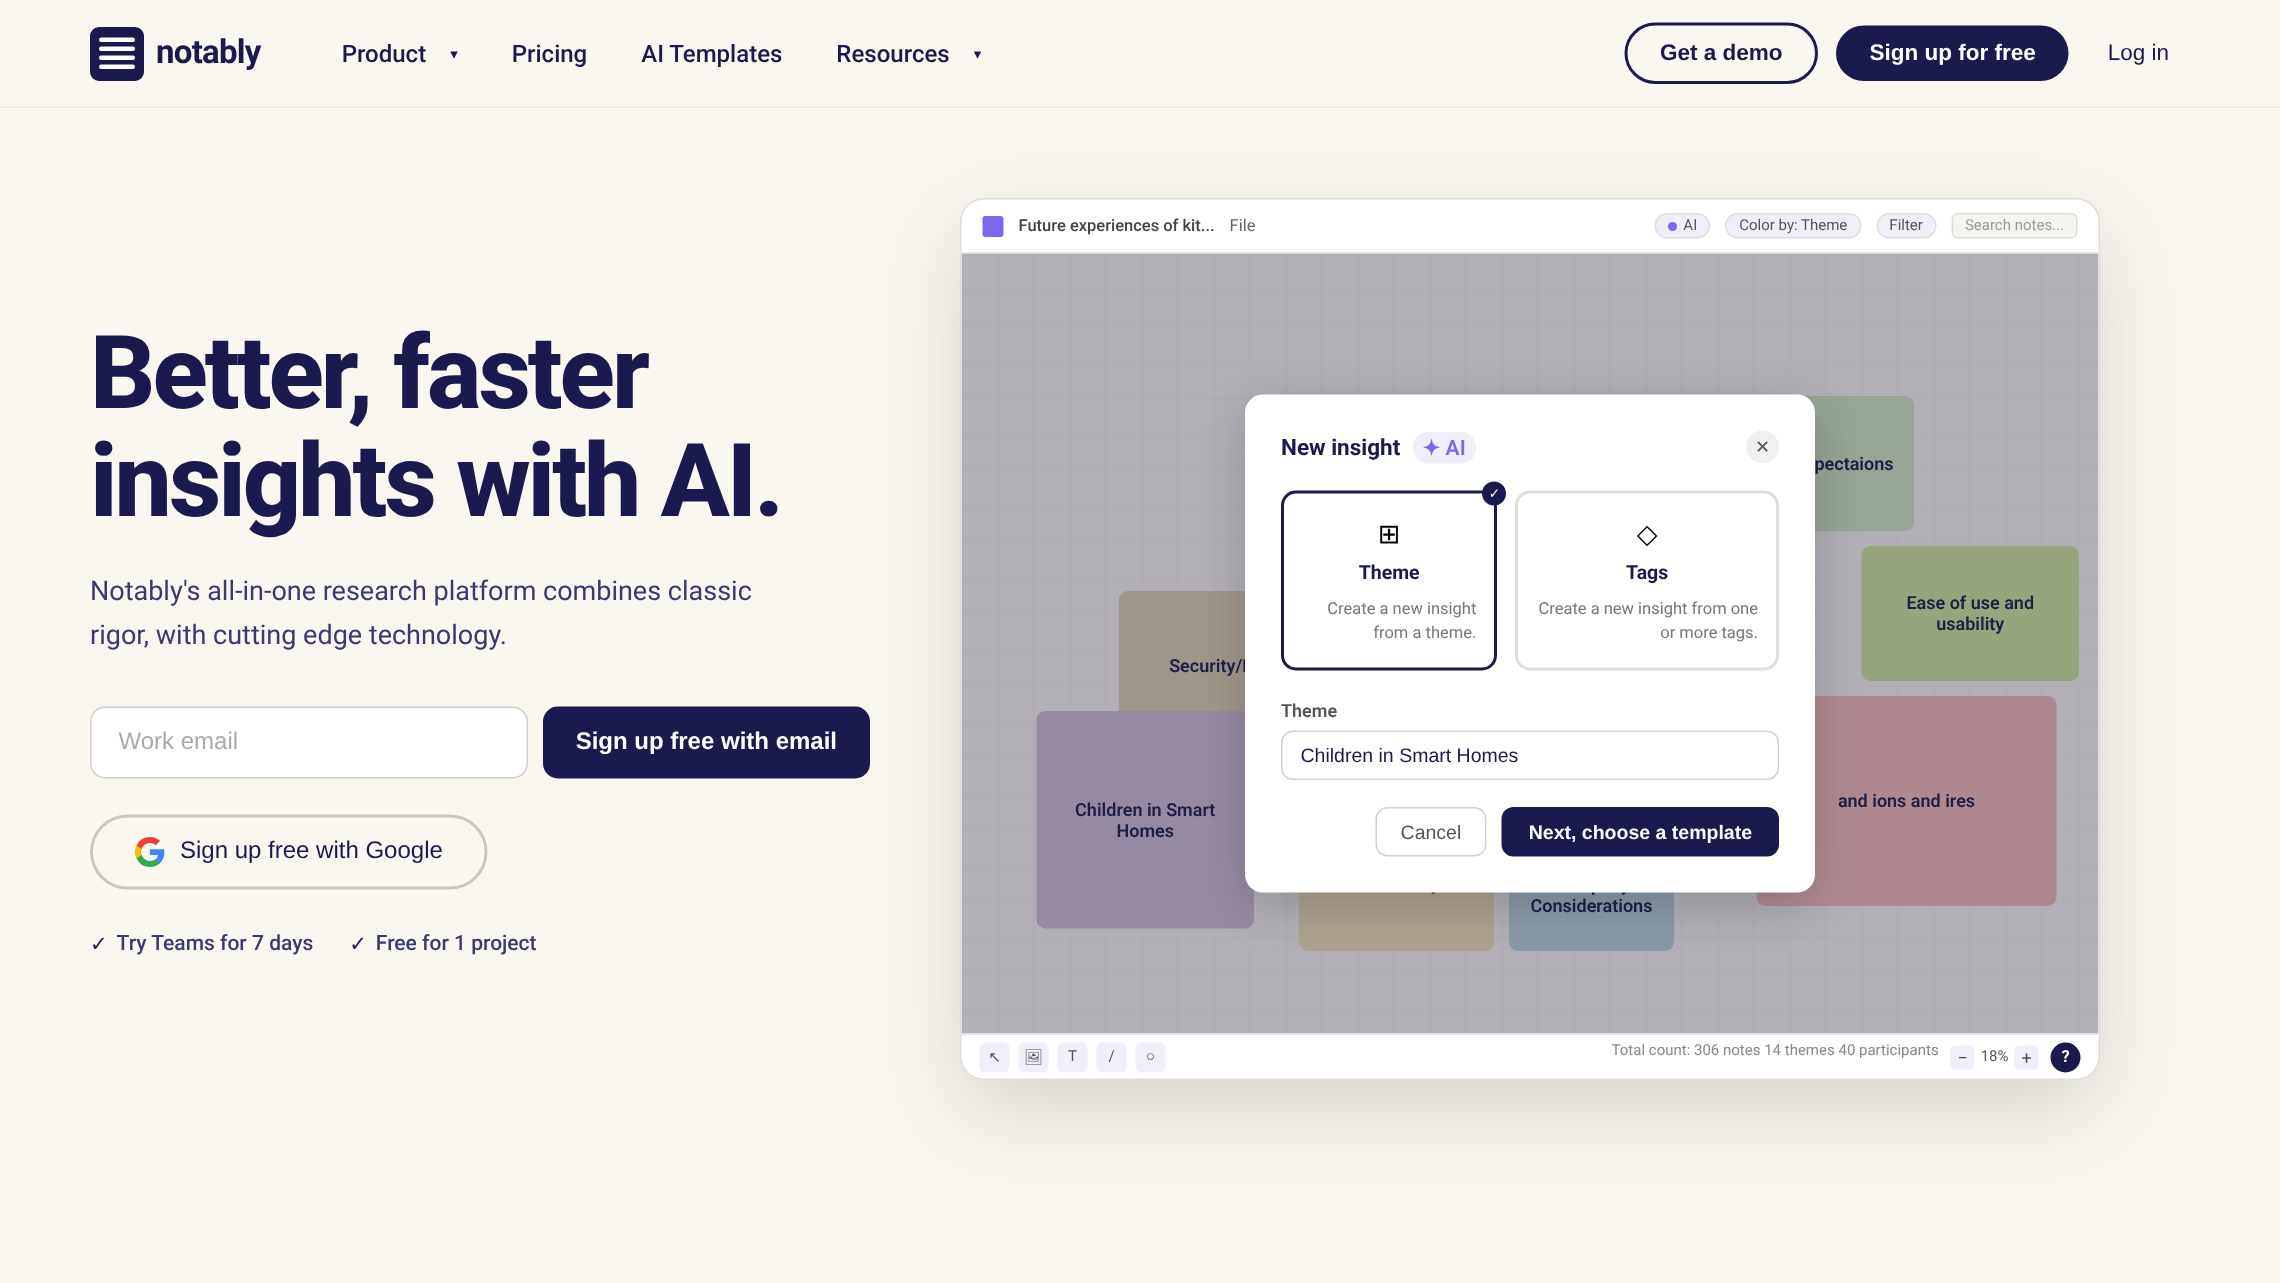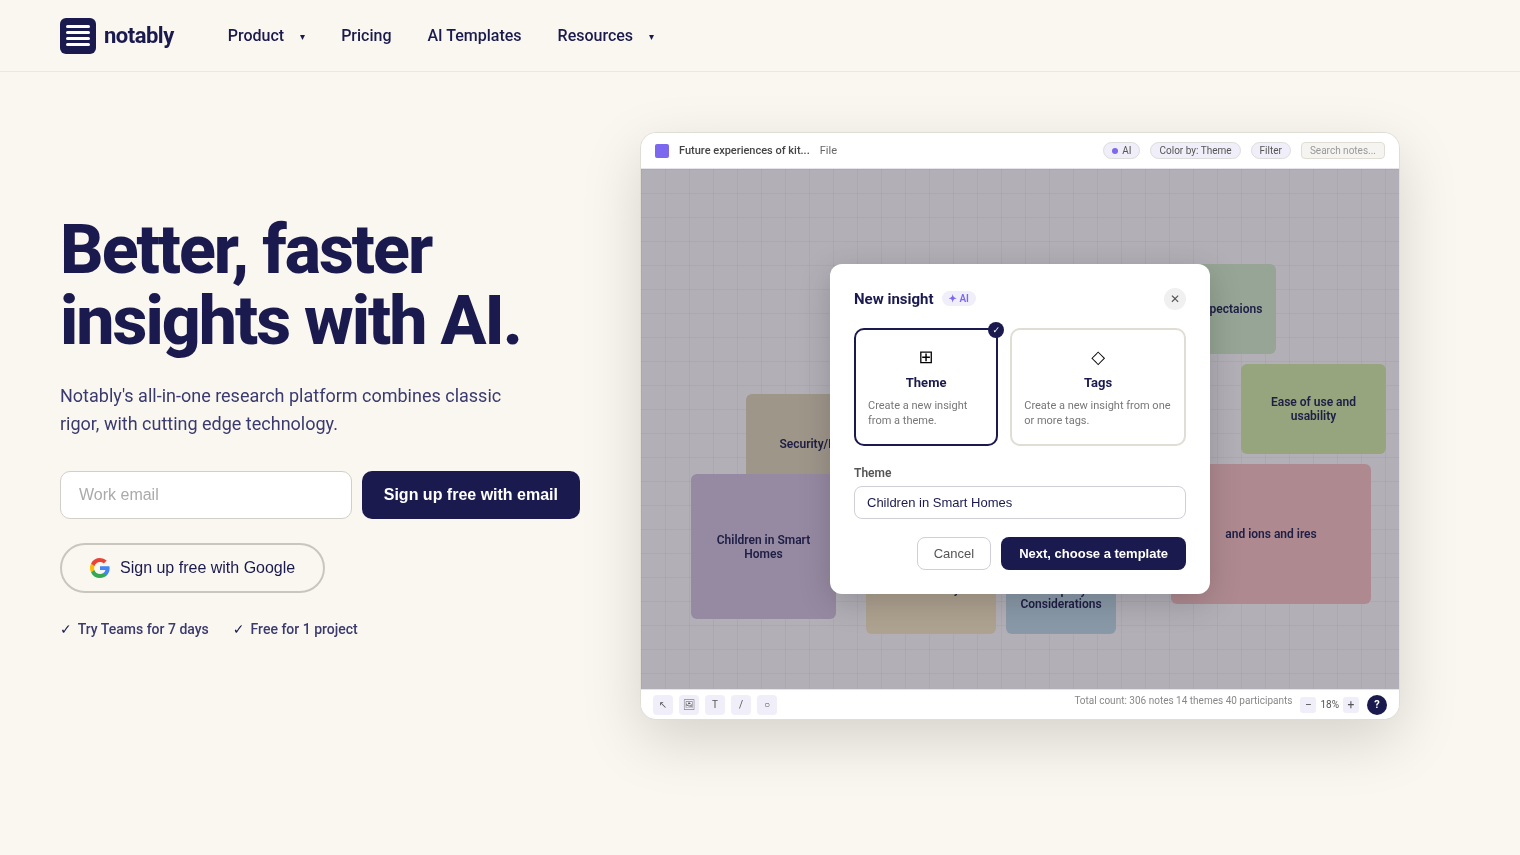--- a/index.html
+++ b/index.html
@@ -312,21 +312,21 @@
       font-weight: 700;
       color: #1a1a4e;
     }
     .modal-ai-badge {
       display: flex;
       align-items: center;
       gap: 3px;
       padding: 2px 7px;
       background: #f0eef8;
       border-radius: 10px;
-      font-size: 10px;
+      font-size: 14px;
       color: #7b68ee;
       font-weight: 600;
     }
     .modal-close {
       width: 22px; height: 22px;
       display: flex; align-items: center; justify-content: center;
       border-radius: 50%;
       background: #f0f0f0;
       font-size: 12px;
       cursor: pointer;
@@ -355,21 +355,21 @@
       font-size: 18px;
     }
     .modal-option-title {
       font-size: 13px;
       font-weight: 700;
       color: #1a1a4e;
     }
     .modal-option-desc {
       font-size: 11px;
       color: #777;
-      text-align: left;
+      text-align: right;
       line-height: 1.4;
     }
     .selected-check {
       position: absolute;
       top: -6px; right: -6px;
       width: 16px; height: 16px;
       background: #1a1a4e;
       border-radius: 50%;
       color: #fff;
       font-size: 9px;
@@ -503,20 +503,25 @@
       <span>Pricing</span>
     </a>
     <a class="nav-link">
       <span>AI Templates</span>
     </a>
     <a class="nav-link">
       <span>Resources</span>
       <span class="chevron">▾</span>
     </a>
   </div>
+  <div class="nav-actions">
+    <button class="btn-demo">Get a demo</button>
+    <button class="btn-signup-nav">Sign up for free</button>
+    <button class="btn-login">Log in</button>
+  </div>
 </nav>
 
 <section class="hero">
   <div class="hero-left">
     <h1 class="hero-headline">Better, faster insights with AI.</h1>
     <p class="hero-subtext">Notably's all-in-one research platform combines classic rigor, with cutting edge technology.</p>
 
     <div class="hero-form">
       <input class="hero-input" type="email" placeholder="Work email" style="">
       <button class="btn-email-signup">Sign up free with email</button>

